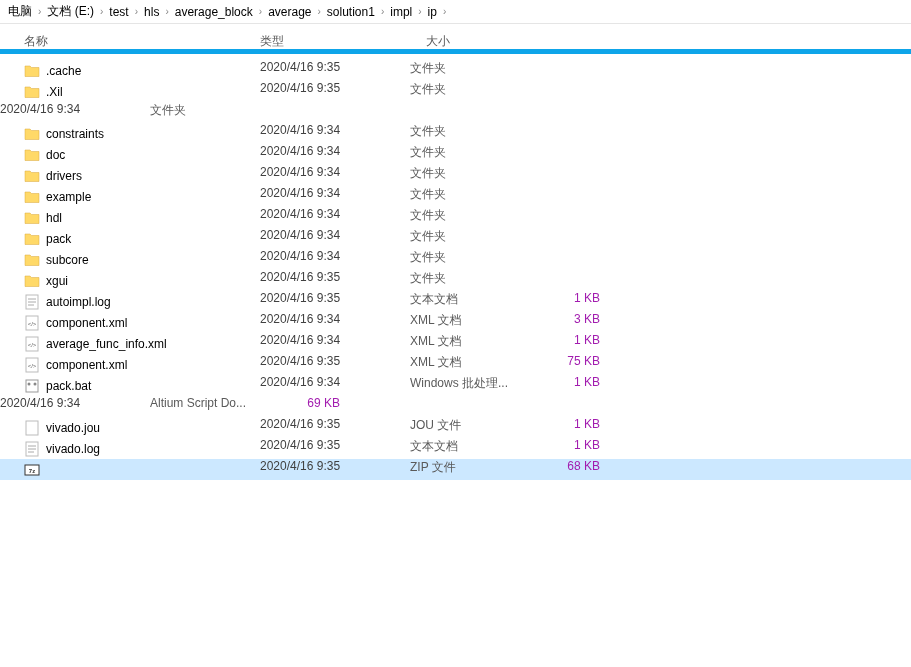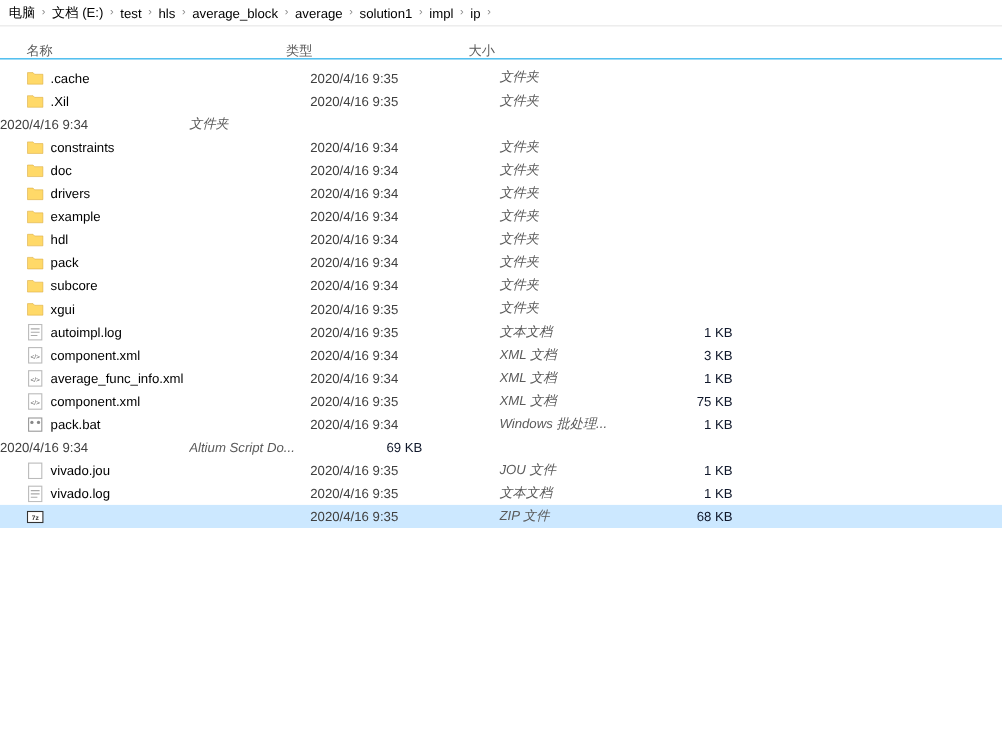--- a/index.html
+++ b/index.html
@@ -25,43 +25,41 @@
       padding: 0 2px;
       cursor: pointer;
     }
     .breadcrumb-chevron {
       margin: 0 4px;
       color: #888;
       font-size: 10px;
     }
     .header-row {
       display: flex;
-      align-items: flex-start;
+      align-items: center;
       height: 30px;
-      border-bottom: 1px solid #0ea5e9;
+      border-bottom: 5px solid #0ea5e9;
       padding-top: 14px;
       padding-bottom: 4px;
     }
     .col-name { width: 260px; padding-left: 24px; }
     .col-date { width: 150px; }
     .col-type { width: 120px; }
     .col-size { width: 90px; text-align: right; padding-right: 20px; }
     .header-cell {
       color: #5a5a5a;
       cursor: pointer;
     }
     .file-list {
       padding-top: 6px;
     }
     .file-row {
       display: flex;
-      align-items: center;
       height: 21px;
       cursor: default;
-      gap: 22px;
     }
     .file-row.selected {
       background: #cce8ff;
     }
     .icon {
       width: 16px;
       height: 16px;
       margin-right: 6px;
       display: inline-flex;
       align-items: center;
@@ -70,22 +68,22 @@
     }
     .name-cell {
       width: 260px;
       padding-left: 24px;
       display: flex;
       align-items: center;
       overflow: hidden;
       white-space: nowrap;
     }
     .date-cell { width: 150px; color: #404040; }
-    .type-cell { width: 120px; color: #5a5a5a; white-space: nowrap; overflow: hidden; text-overflow: ellipsis; font-style: italic; }
-    .size-cell { width: 90px; text-align: right; padding-right: 20px; color: #0f172a; }
+    .type-cell { width: 120px; color: #5a5a5a; white-space: nowrap; overflow: hidden; text-overflow: ellipsis; }
+    .size-cell { width: 90px; text-align: right; padding-right: 20px; color: #a21caf; }
   </style>
 </head>
 <body>
 
 <div class="breadcrumb">
     <span class="breadcrumb-item">电脑</span>
     <span class="breadcrumb-chevron">›</span>
     <span class="breadcrumb-item">文档 (E:)</span>
     <span class="breadcrumb-chevron">›</span>
     <span class="breadcrumb-item">test</span>

